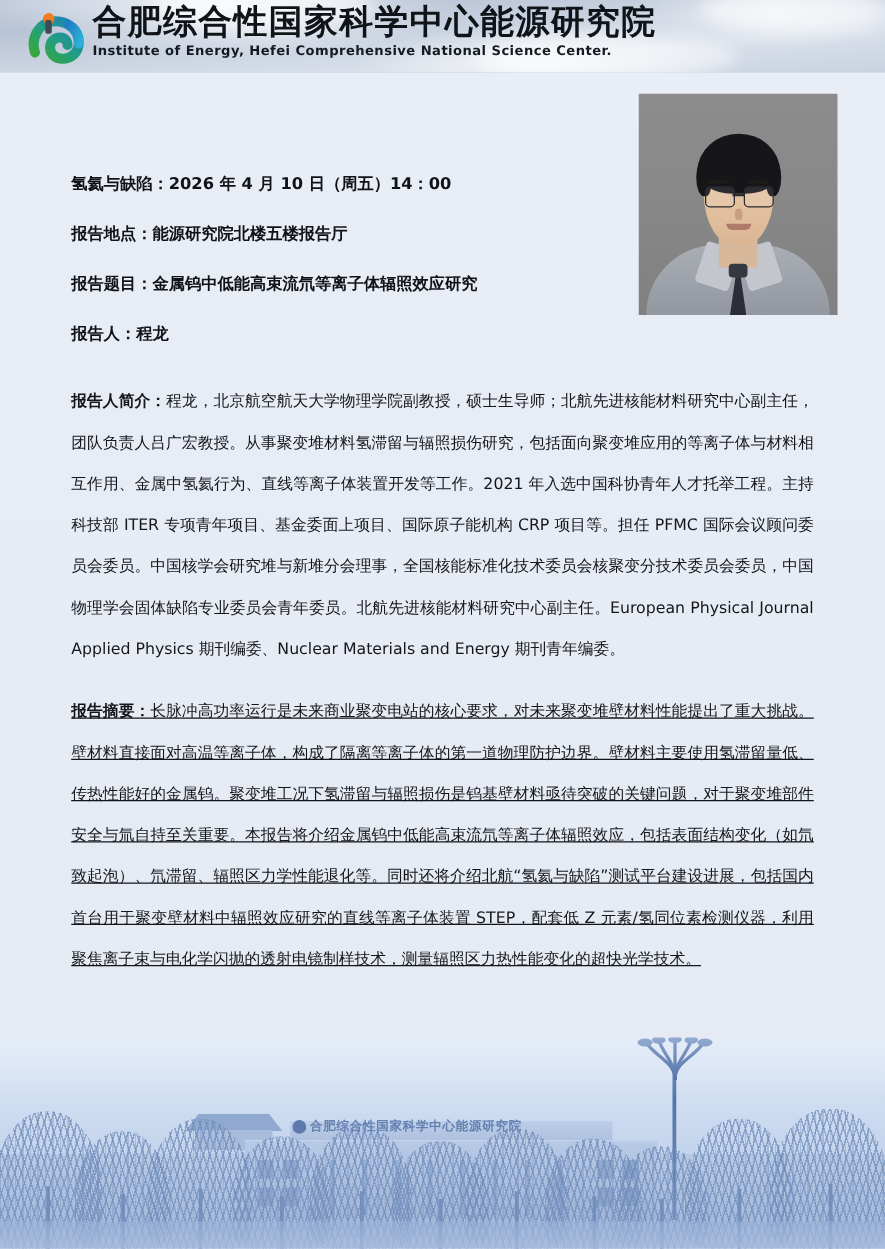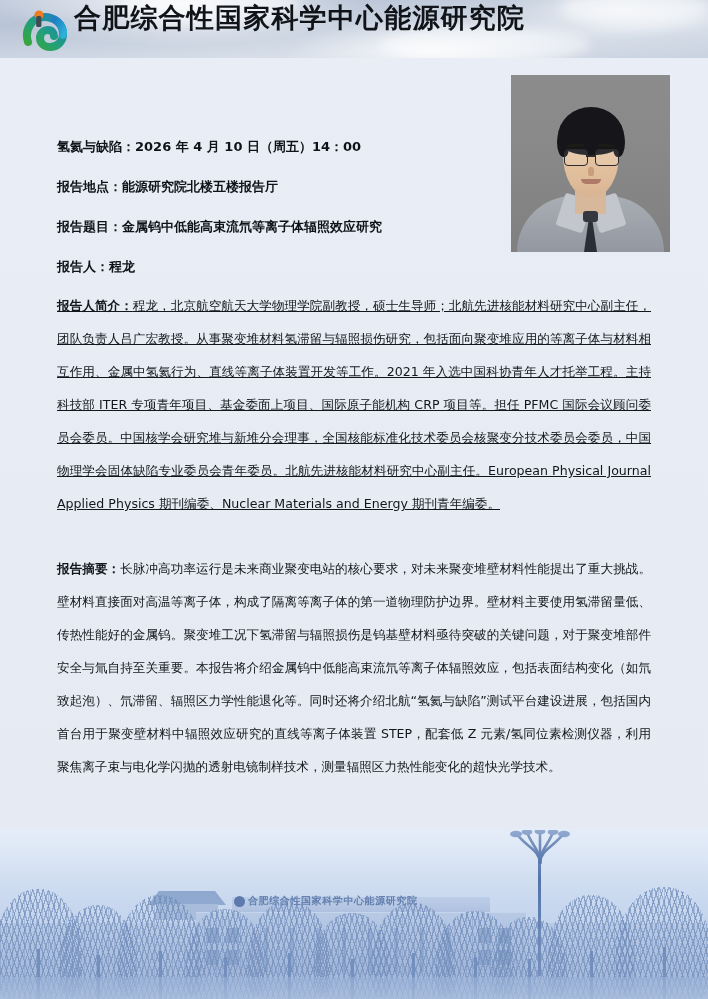--- a/index.html
+++ b/index.html
@@ -185,22 +185,22 @@
     left: 57px;
     width: 594px;
     font-family: "DejaVu Sans", "Liberation Sans", sans-serif;
     font-size: 12.6px;
     line-height: 33px;
     color: #13171c;
     text-align: justify;
     text-justify: inter-character;
   }
   .para b { font-weight: 700; }
-  #para-bio { top: 231px; text-decoration: underline; }
-  #para-abstract { top: 494px; }
+  #para-bio { top: 246px; }
+  #para-abstract { top: 494px; text-decoration: underline; }
 
   
   #footer-photo {
     position: absolute;
     left: 0; top: 828px;
     width: 708px; height: 171px;
     overflow: hidden;
     background: linear-gradient(180deg, #dce5f2 0%, #c9d8ee 30%, #b5c8e4 58%, #a5badc 80%, #9db3d8 100%);
   }
   #footer-photo .sky {
@@ -310,20 +310,21 @@
       </linearGradient>
     </defs>
     <path d="M6 34 C2 22, 10 9, 22 9 C33 9, 41 16, 41 26 C41 34, 35 39, 28 39 C22 39, 18 35, 18 30 C18 25, 22 22, 26 22 C30 22, 32 25, 32 28" fill="none" stroke="url(#swirlGrad)" stroke-width="8" stroke-linecap="round"></path>
     <path d="M33 12 C39 15, 42 21, 41 27" fill="none" stroke="url(#swirlGrad2)" stroke-width="7.5" stroke-linecap="round"></path>
     <circle cx="17" cy="7" r="4.6" fill="#f07c22"></circle>
     <rect x="14.2" y="8" width="5.2" height="11" rx="1.6" fill="#3f4b52"></rect>
   </svg>
 
   <div id="header-title-block">
     <div id="header-cn-title">合肥综合性国家科学中心能源研究院</div>
+    <div id="header-en-title">Institute of Energy, Hefei Comprehensive National Science Center.</div>
   </div>
 </div>
 
 <div id="content">
 
 
   <div id="speaker-photo">
     <div class="ph" id="ph-shoulders"></div>
     <div class="ph" id="ph-collar-l"></div>
     <div class="ph" id="ph-collar-r"></div>

